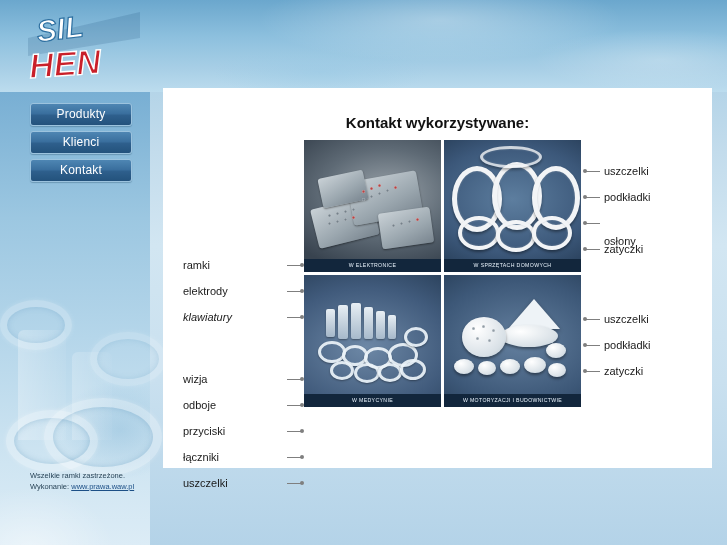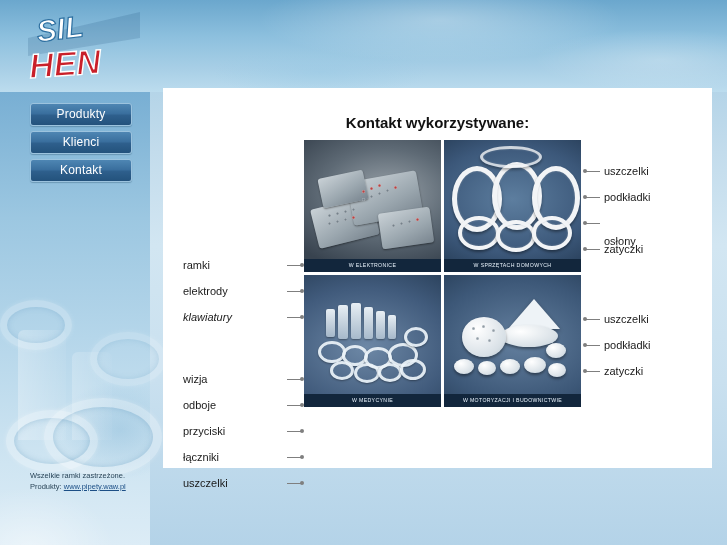--- a/index.html
+++ b/index.html
@@ -437,18 +437,18 @@
         </div>
         <div class="caption">W MOTORYZACJI I BUDOWNICTWIE</div>
       </div>
 
     </div>
   </main>
 
   <div id="footer">
     <div>Wszelkie ramki zastrzeżone.</div>
     <div>
-      <span>Produkty:</span>
-      <a href="#">www.pipety.waw.pl</a>
+      <span>Wykonanie:</span>
+      <a href="#">www.prawa.waw.pl</a>
     </div>
   </div>
 
 </div>
 
 </body></html>

